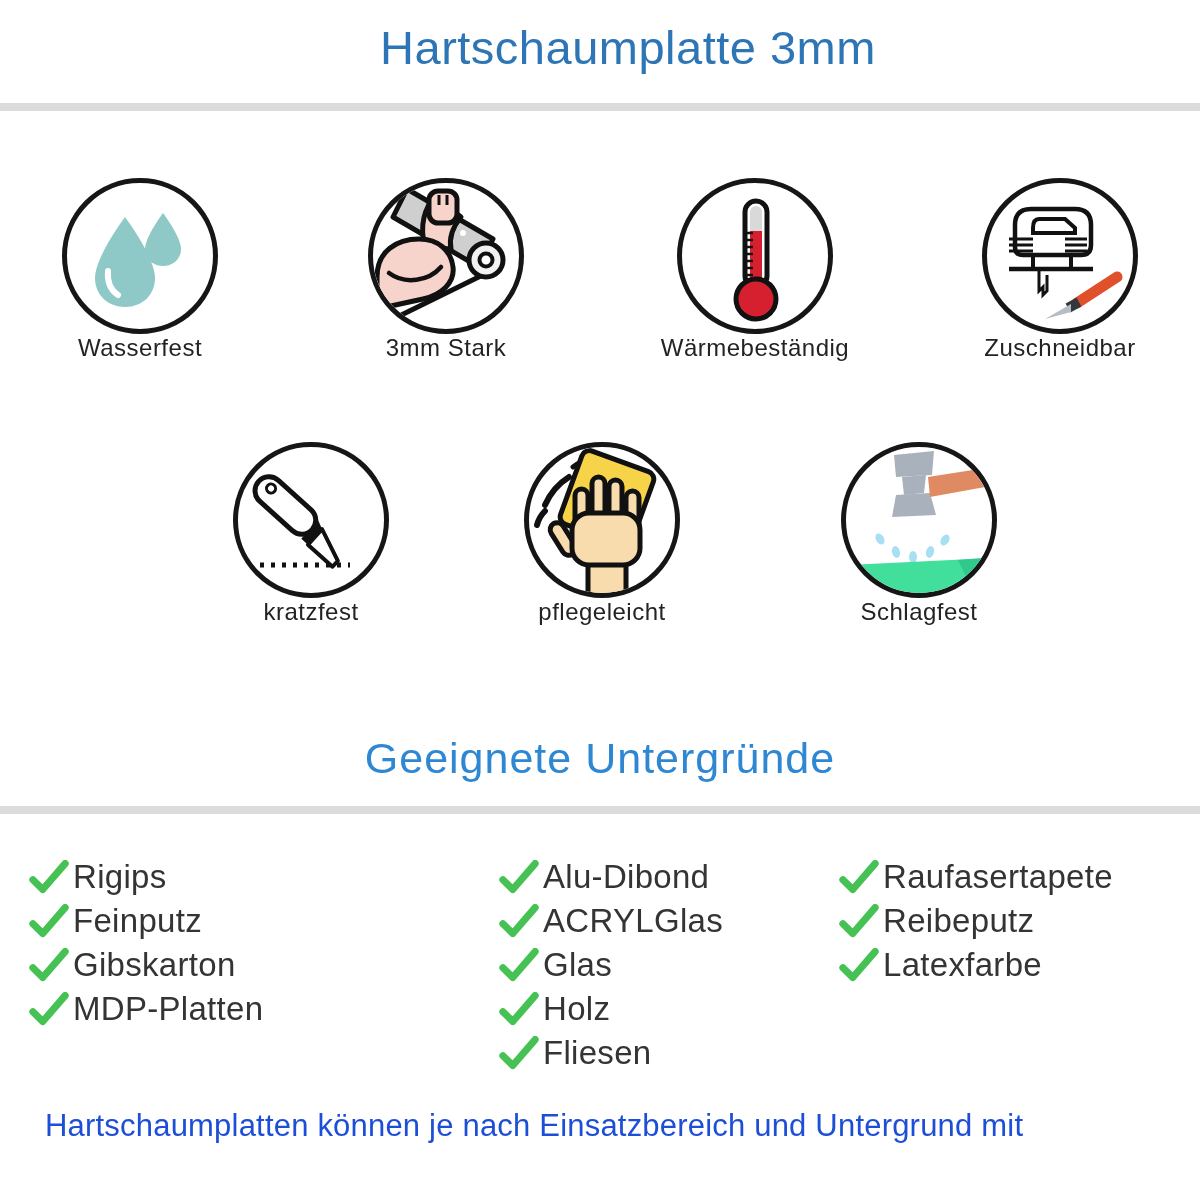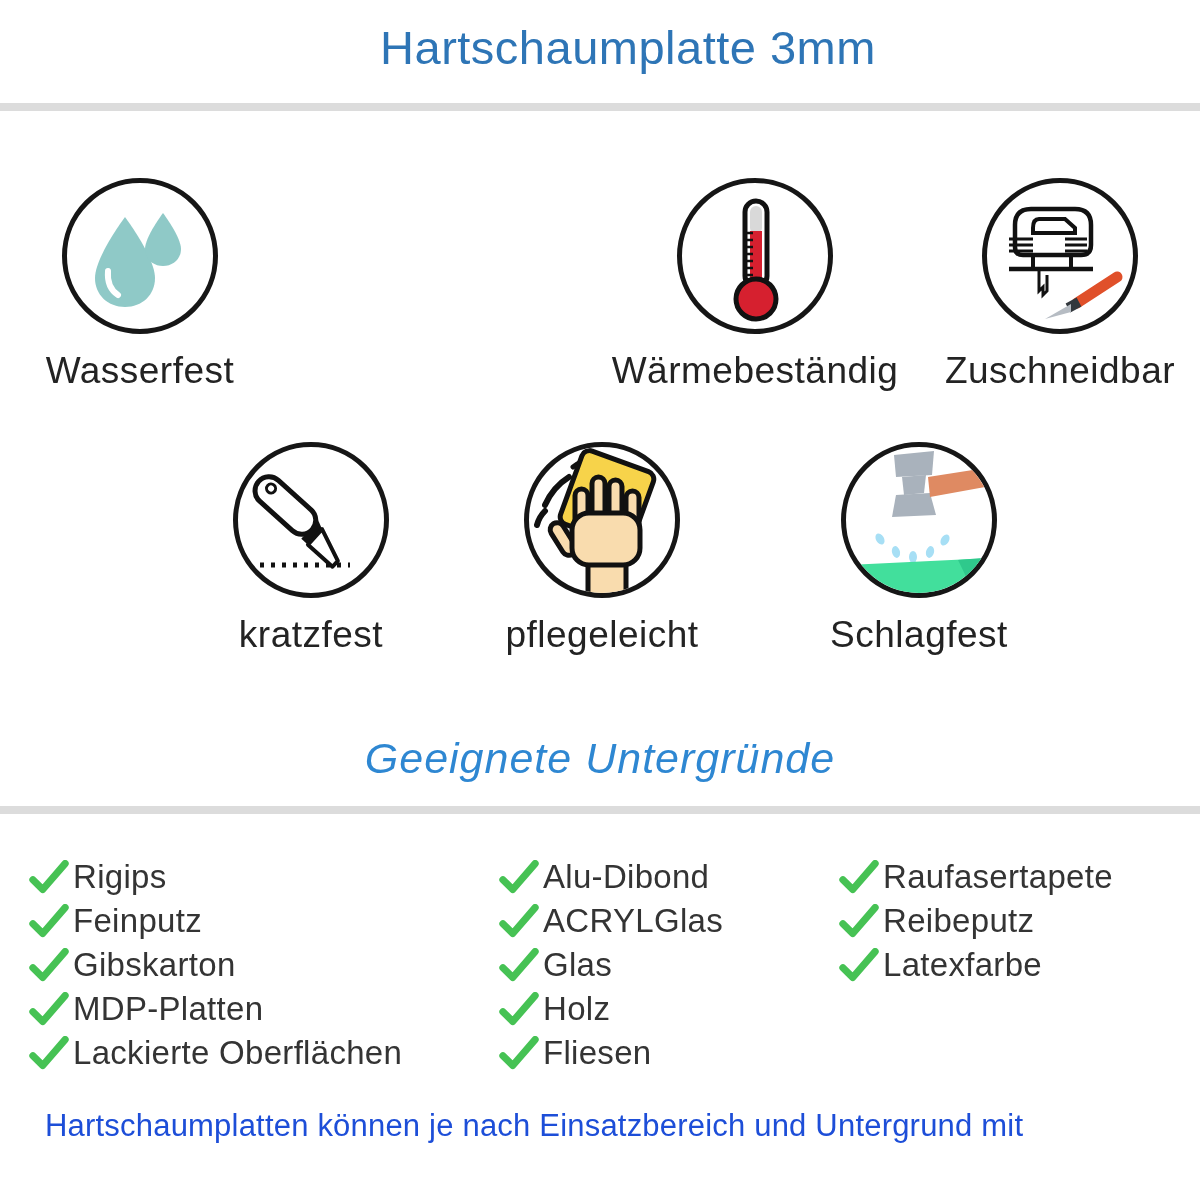--- a/index.html
+++ b/index.html
@@ -6,23 +6,23 @@
   .page{position:relative;width:1200px;height:1200px;background:#fff;overflow:hidden;
         font-family:"Liberation Sans",sans-serif;}
   .title{position:absolute;left:0;top:20px;width:100%;margin:0;text-align:center;
          font-size:47px;font-weight:normal;color:#2e75b6;letter-spacing:0.5px;padding-left:28px;}
   .divider{position:absolute;left:0;width:1200px;height:8px;background:#dcdcdc;}
   .d1{top:103px;} .d2{top:806px;}
   .feature{position:absolute;width:300px;display:flex;flex-direction:column;align-items:center;}
   .circle{width:146px;height:146px;border:5px solid #161616;border-radius:50%;
           overflow:hidden;background:#fff;position:relative;}
   .circle svg{position:absolute;left:0;top:0;width:146px;height:146px;}
-  .flabel{margin-top:16px;font-size:37px;letter-spacing:0.5px;color:#232323;white-space:nowrap;}
+  .flabel{font-size:24px;letter-spacing:0.5px;color:#232323;white-space:nowrap;}
   .heading2{position:absolute;left:0;top:734px;width:100%;margin:0;text-align:center;
-            font-size:43px;font-weight:normal;color:#2e87d2;letter-spacing:1px;font-style:italic;}
+            font-size:43px;font-weight:normal;color:#2e87d2;letter-spacing:1px;}
   .col{position:absolute;top:855px;display:flex;flex-direction:column;}
   .check-row{display:flex;align-items:center;height:44px;gap:3px;}
   .check-row svg{width:42px;height:34px;flex:0 0 auto;}
   .check-row span{font-size:33px;color:#343434;letter-spacing:0.3px;white-space:nowrap;}
   .c1{left:28px;} .c2{left:498px;} .c3{left:838px;}
   .footer{position:absolute;left:45px;top:1106px;font-size:31px;line-height:39px;
           color:#1d4ed8;letter-spacing:0.2px;}
 </style>
 </head>
 <body>
@@ -36,20 +36,38 @@
     <div class="circle">
       <svg viewBox="0 0 146 146">
         <path d="M58 34 C58 34 28 74 28 95 C28 112 41 124 58 124 C75 124 88 112 88 95 C88 74 58 34 58 34 Z" fill="#8fc9c7"></path>
         <path d="M41 88 C40 100 45 108 51 112" stroke="#ffffff" stroke-width="6" fill="none" stroke-linecap="round"></path>
         <path d="M96 30 C96 30 78 54 78 66 C78 76 86 83 96 83 C106 83 114 76 114 66 C114 54 96 30 96 30 Z" fill="#8fc9c7"></path>
       </svg>
     </div>
     <div class="flabel">Wasserfest</div>
   </div>
 
+  <div class="feature" style="left:296px;top:178px">
+    <div class="circle">
+      <svg viewBox="0 0 146 146">
+        <polygon points="34,6 120,56 106,84 20,34" fill="#cfcfcf" stroke="#111" stroke-width="5" stroke-linejoin="round"></polygon>
+        <circle cx="72" cy="36" r="3" fill="#fff"></circle>
+        <circle cx="90" cy="50" r="3" fill="#fff"></circle>
+        <path d="M126 84 L8 142" stroke="#111" stroke-width="5"></path>
+        <circle cx="113" cy="77" r="17" fill="#f2f2f2" stroke="#111" stroke-width="5"></circle>
+        <circle cx="113" cy="77" r="6.5" fill="#fff" stroke="#111" stroke-width="4"></circle>
+        <path d="M52 64 C46 42 52 24 62 14 L88 34 C78 46 76 56 78 66 Z" fill="#f6d3cb" stroke="#111" stroke-width="5" stroke-linejoin="round"></path>
+        <rect x="56" y="8" width="28" height="32" rx="9" fill="#f6d3cb" stroke="#111" stroke-width="5"></rect>
+        <path d="M66 12 v10 M74 12 v10" stroke="#111" stroke-width="3"></path>
+        <path d="M4 94 C4 68 24 56 46 56 C66 56 78 68 80 84 C82 100 68 112 50 116 L4 126 Z" fill="#f6d3cb" stroke="#111" stroke-width="5" stroke-linejoin="round"></path>
+        <path d="M16 90 C32 102 56 98 68 84" stroke="#111" stroke-width="4.5" fill="none" stroke-linecap="round"></path>
+      </svg>
+    </div>
+    <div class="flabel">3mm Stark</div>
+  </div>
 
   <div class="feature" style="left:605px;top:178px">
     <div class="circle">
       <svg viewBox="0 0 146 146">
         <rect x="63" y="18" width="22" height="86" rx="11" fill="#fff" stroke="#111" stroke-width="5"></rect>
         <rect x="68" y="23" width="12" height="28" rx="6" fill="#d9d9d9"></rect>
         <rect x="68" y="48" width="12" height="50" fill="#d6202f"></rect>
         <circle cx="74" cy="116" r="20" fill="#d6202f" stroke="#111" stroke-width="5"></circle>
         <path d="M64 50 h7 M64 57 h7 M64 64 h7 M64 71 h7 M64 78 h7 M64 85 h7 M64 92 h7" stroke="#111" stroke-width="2.5"></path>
       </svg>
@@ -149,26 +167,20 @@
           <path d="M4 22 L15 33 L40 4" stroke="#46c254" stroke-width="8" fill="none" stroke-linecap="round" stroke-linejoin="round"></path>
         </svg>
       <span>Gibskarton</span>
     </div>
     <div class="check-row">
       <svg viewBox="0 0 44 38">
           <path d="M4 22 L15 33 L40 4" stroke="#46c254" stroke-width="8" fill="none" stroke-linecap="round" stroke-linejoin="round"></path>
         </svg>
       <span>MDP-Platten</span>
     </div>
-    <div class="check-row">
-      <svg viewBox="0 0 44 38">
-          <path d="M4 22 L15 33 L40 4" stroke="#46c254" stroke-width="8" fill="none" stroke-linecap="round" stroke-linejoin="round"></path>
-        </svg>
-      <span>Lackierte Oberflächen</span>
-    </div>
   </div>
 
   <div class="col c3">
     <div class="check-row">
       <svg viewBox="0 0 44 38">
           <path d="M4 22 L15 33 L40 4" stroke="#46c254" stroke-width="8" fill="none" stroke-linecap="round" stroke-linejoin="round"></path>
         </svg>
       <span>Raufasertapete</span>
     </div>
     <div class="check-row">

